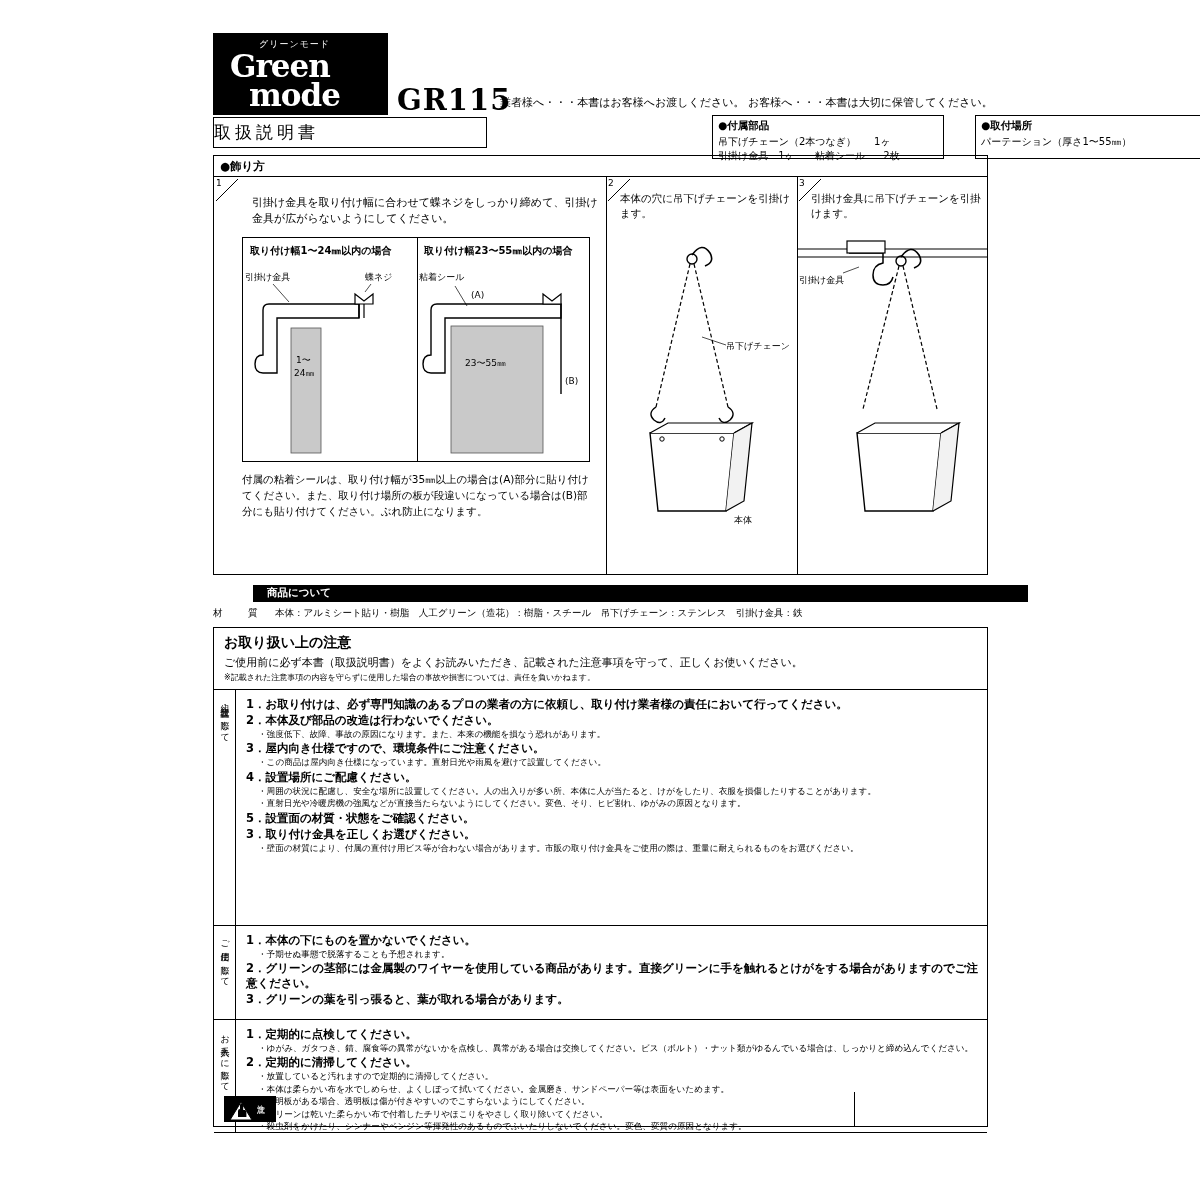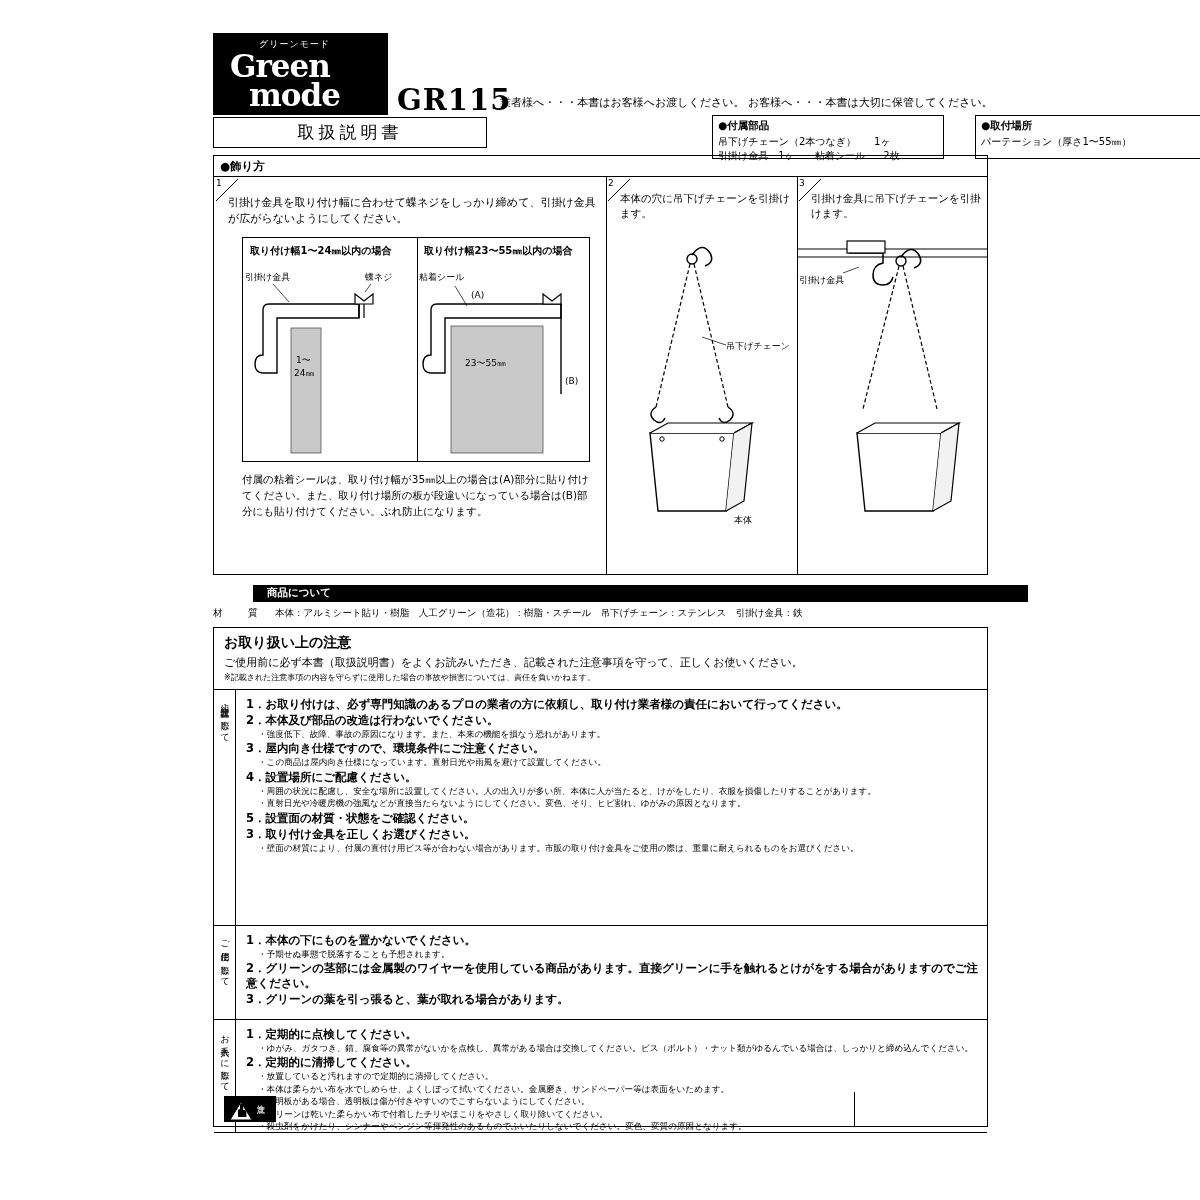--- a/index.html
+++ b/index.html
@@ -14,40 +14,40 @@
   .page{position:relative;width:1200px;height:1200px;}
 
   
   .header{position:absolute;left:213px;top:33px;width:775px;height:115px;}
   .logo-box{position:absolute;left:0;top:0;width:175px;height:82px;background:#000;color:#fff;}
   .logo-kana{position:absolute;left:46px;top:5px;font-size:9px;letter-spacing:1px;}
   .logo-green{position:absolute;left:17px;top:15px;font-size:31px;font-weight:bold;font-family:"DejaVu Serif","Liberation Serif",serif;letter-spacing:-1px;}
   .logo-mode{position:absolute;left:36px;top:44px;font-size:31px;font-weight:bold;font-family:"DejaVu Serif","Liberation Serif",serif;letter-spacing:-1px;}
   .model{position:absolute;left:184px;top:50px;font-size:29px;font-weight:bold;font-family:"DejaVu Serif","Liberation Serif",serif;letter-spacing:1px;}
   .manual-box{position:absolute;left:0;top:84px;width:274px;height:31px;border:1px solid #000;box-sizing:border-box;}
-  .manual-box span{display:block;text-align:center;font-size:17px;line-height:29px;letter-spacing:4px;}
+  .manual-box span{display:block;font-size:17px;line-height:29px;letter-spacing:4px;}
   .note-line{position:absolute;left:287px;top:62px;font-size:11px;white-space:nowrap;}
 
   .acc-box{position:absolute;left:499px;top:82px;width:232px;height:44px;border:1px solid #000;box-sizing:border-box;padding:3px 5px;}
   .place-box{position:absolute;left:762px;top:82px;width:226px;height:44px;border:1px solid #000;box-sizing:border-box;padding:3px 5px;}
   .bx-title{font-size:10.5px;font-weight:bold;margin-bottom:2px;}
   .bx-row{font-size:10px;white-space:nowrap;}
   .bx-row .sp{display:inline-block;width:18px;}
 
   
   .deco{position:absolute;left:213px;top:155px;width:775px;height:420px;border:1px solid #000;box-sizing:border-box;}
   .deco-title{height:21px;border-bottom:1px solid #000;font-size:11.5px;font-weight:bold;padding:3px 0 0 6px;box-sizing:border-box;}
   .deco-body{position:relative;height:397px;}
   .col{position:absolute;top:0;bottom:0;}
   .c1{left:0;width:392px;border-right:1px solid #000;}
   .c2{left:392px;width:191px;border-right:1px solid #000;}
   .c3{left:583px;width:190px;}
   .stepnum{position:absolute;left:2px;top:1px;font-size:9px;}
   .diag{position:absolute;left:2px;top:2px;width:22px;height:22px;}
-  .steptext{position:absolute;left:14px;top:18px;right:8px;font-size:11px;line-height:1.45;}
+  .steptext{position:absolute;left:38px;top:18px;right:8px;font-size:11px;line-height:1.45;}
   .c2 .steptext,.c3 .steptext{left:14px;top:14px;right:6px;font-size:10.5px;}
 
   .panel{position:absolute;left:28px;top:60px;width:348px;height:225px;border:1px solid #000;box-sizing:border-box;}
   .panel .half{position:absolute;top:0;bottom:0;}
   .ph1{left:0;width:174px;border-right:1px solid #000;}
   .ph2{left:174px;width:174px;}
   .ph-title{font-size:10px;font-weight:bold;padding:6px 0 0 7px;}
   .caption{position:absolute;left:28px;top:295px;width:348px;font-size:10.5px;line-height:1.5;}
 
   svg{display:block;}

